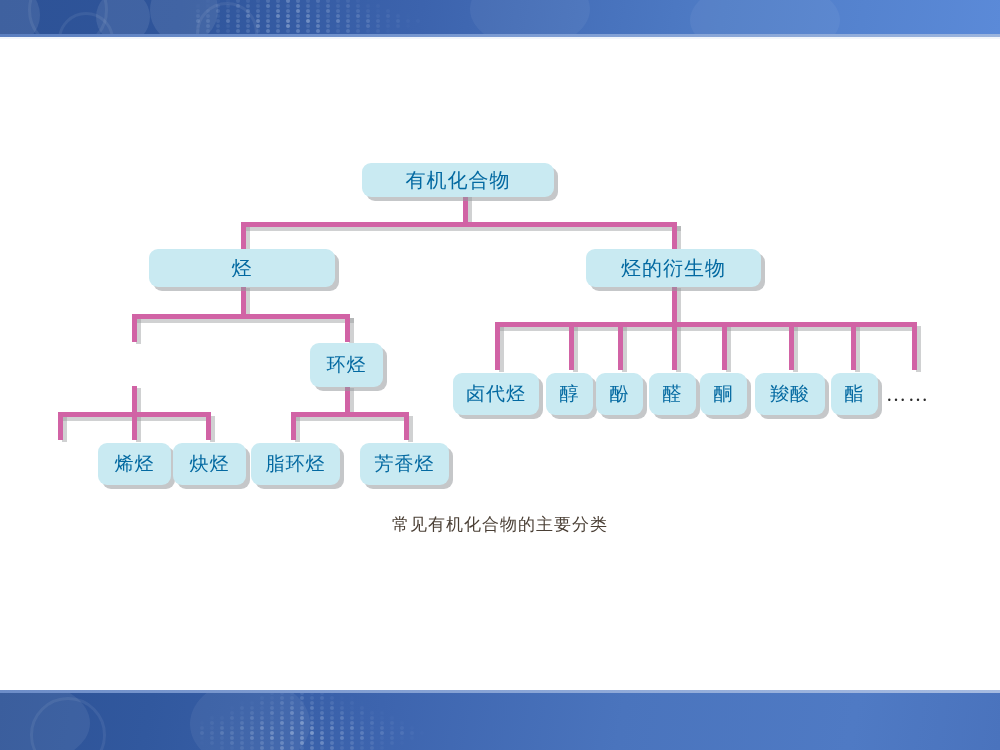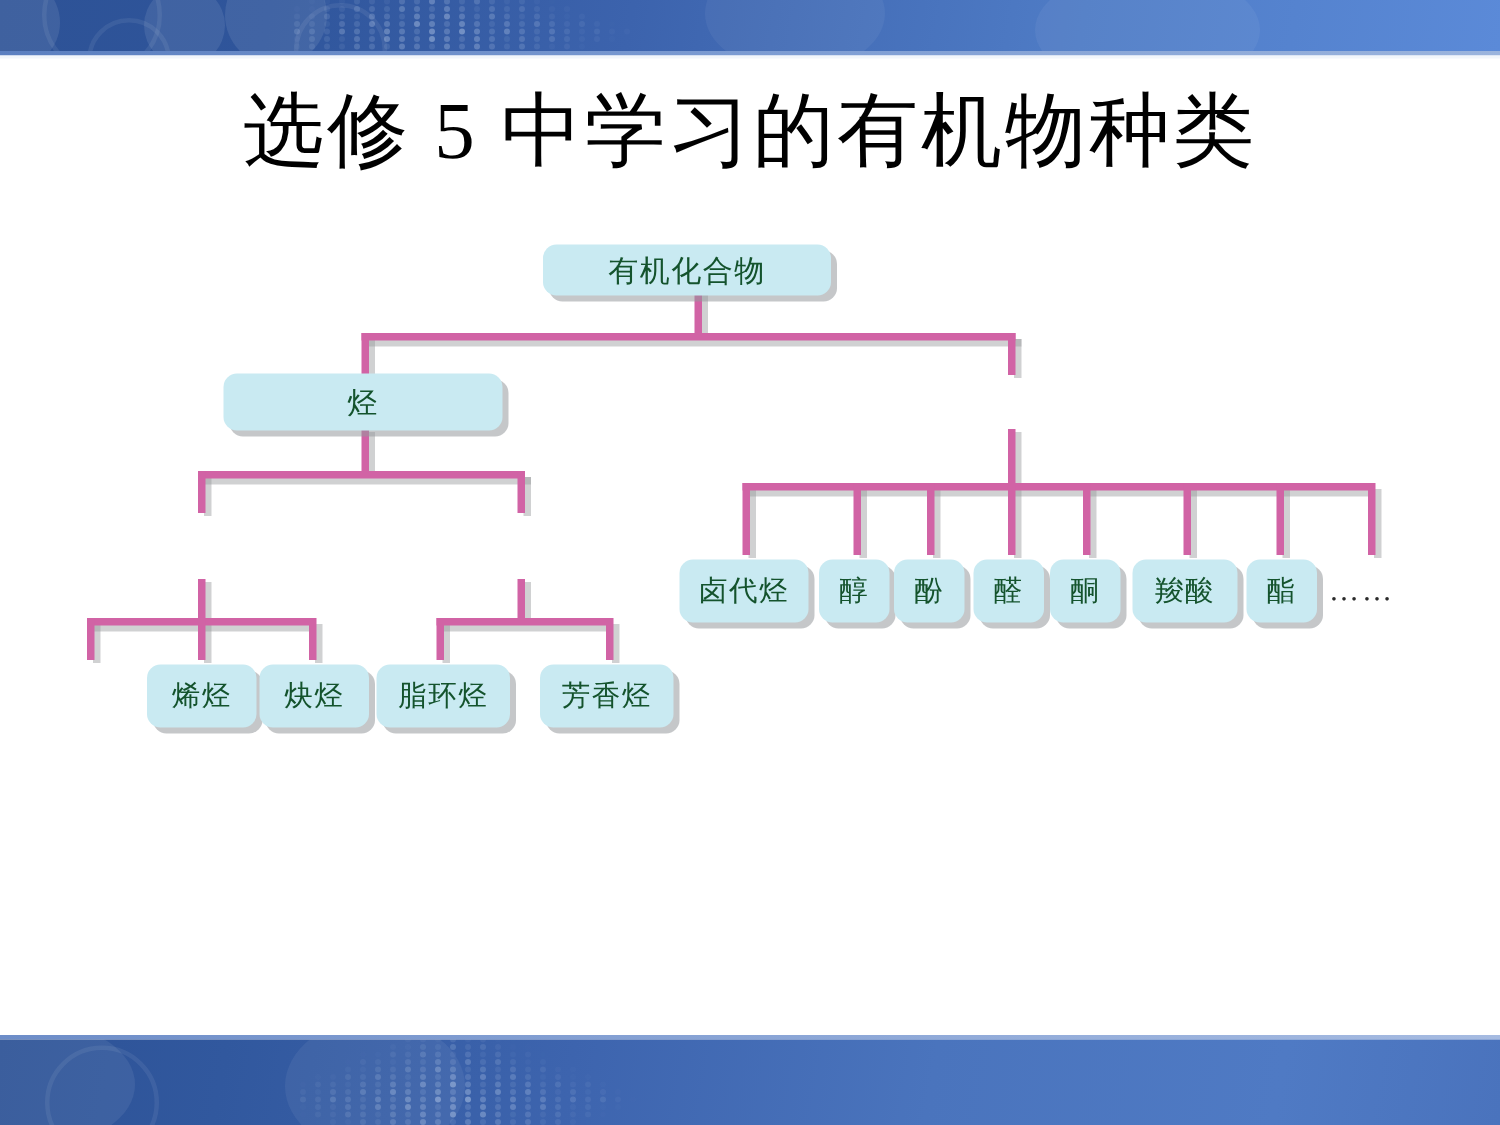--- a/index.html
+++ b/index.html
@@ -90,21 +90,21 @@
   .diagram {
     position: absolute;
     left: 0; top: 0;
     width: 1000px; height: 750px;
   }
   .node {
     position: absolute;
     box-sizing: border-box;
     background: #c9eaf2;
     border-radius: 9px;
-    color: #14532d;
+    color: #0369a1;
     font-size: 19px;
     display: flex;
     align-items: center;
     justify-content: center;
     box-shadow: 4px 4px 0 0 rgba(150,153,156,0.55);
     letter-spacing: 1px;
     z-index: 3;
     font-family: "Liberation Serif", "DejaVu Serif", serif;
   }
   .node.big { font-size: 20px; }
@@ -300,21 +300,20 @@
         <i style="left:200px; top:30px; opacity:0.12"></i>
         <i style="left:210px; top:20px; opacity:0.02"></i>
         <i style="left:210px; top:25px; opacity:0.08"></i>
         <i style="left:210px; top:30px; opacity:0.04"></i>
         <i style="left:220px; top:25px; opacity:0.07"></i>
       </div>
   </div>
   <div class="top-band-line"></div>
   <div class="top-band-line2"></div>
 
-  <div class="title">选修 5 中学习的有机物种类</div>
 
   <div class="diagram">
 
     <div class="segshadow v" style="left:467px; top:196px; height:28px;"></div>
     <div class="seg v" style="left:463px; top:194px; height:30px;"></div>
     <div class="segshadow h" style="left:245px; top:226px; width:436px;"></div>
     <div class="seg h" style="left:241px; top:222px; width:436px;"></div>
     <div class="segshadow v" style="left:245px; top:226px; height:26px;"></div>
     <div class="seg v" style="left:241px; top:222px; height:28px;"></div>
     <div class="segshadow v" style="left:676px; top:226px; height:26px;"></div>
@@ -366,38 +365,41 @@
     <div class="segshadow v" style="left:793px; top:326px; height:46px;"></div>
     <div class="seg v" style="left:789px; top:322px; height:48px;"></div>
     <div class="segshadow v" style="left:855px; top:326px; height:46px;"></div>
     <div class="seg v" style="left:851px; top:322px; height:48px;"></div>
     <div class="segshadow v" style="left:916px; top:326px; height:46px;"></div>
     <div class="seg v" style="left:912px; top:322px; height:48px;"></div>
 
     <div class="node big" style="left:362px; top:163px; width:192px; height:34px;">有机化合物</div>
 
     <div class="node big" style="left:149px; top:249px; width:186px; height:38px;">烃</div>
-
+    <div class="node big" style="left:586px; top:249px; width:175px; height:38px;">烃的衍生物</div>
+
+    <div class="node" style="left:310px; top:343px; width:73px; height:44px;">环烃</div>
 
     <div class="node" style="left:98px; top:443px; width:73px; height:42px;">烯烃</div>
     <div class="node" style="left:251px; top:443px; width:89px; height:42px;">脂环烃</div>
 
     <div class="node" style="left:173px; top:443px; width:73px; height:42px;">炔烃</div>
     <div class="node" style="left:453px; top:373px; width:86px; height:42px;">卤代烃</div>
 
     <div class="node" style="left:360px; top:443px; width:89px; height:42px;">芳香烃</div>
     <div class="node" style="left:546px; top:373px; width:47px; height:42px;">醇</div>
     <div class="node" style="left:596px; top:373px; width:47px; height:42px;">酚</div>
     <div class="node" style="left:649px; top:373px; width:47px; height:42px;">醛</div>
     <div class="node" style="left:700px; top:373px; width:47px; height:42px;">酮</div>
     <div class="node" style="left:755px; top:373px; width:70px; height:42px;">羧酸</div>
     <div class="node" style="left:831px; top:373px; width:47px; height:42px;">酯</div>
 
     <div class="ellipsis" style="left:886px; top:383px;">……</div>
 
+    <div class="caption">常见有机化合物的主要分类</div>
   </div>
 
   <div class="bottom-band-line"></div>
   <div class="bottom-band">
     <div class="circle" style="left:-30px; top:-10px; width:120px; height:80px; background:rgba(255,255,255,0.07);"></div>
     <div class="circle ring" style="left:30px; top:4px; width:70px; height:70px;"></div>
     <div class="circle" style="left:190px; top:-14px; width:120px; height:90px; background:rgba(255,255,255,0.06);"></div>
     <div class="dotgrid" id="botdots" style="left:200px; top:-2px;">
         <i style="left:0px; top:30px; opacity:0.04"></i>
         <i style="left:0px; top:35px; opacity:0.12"></i>

